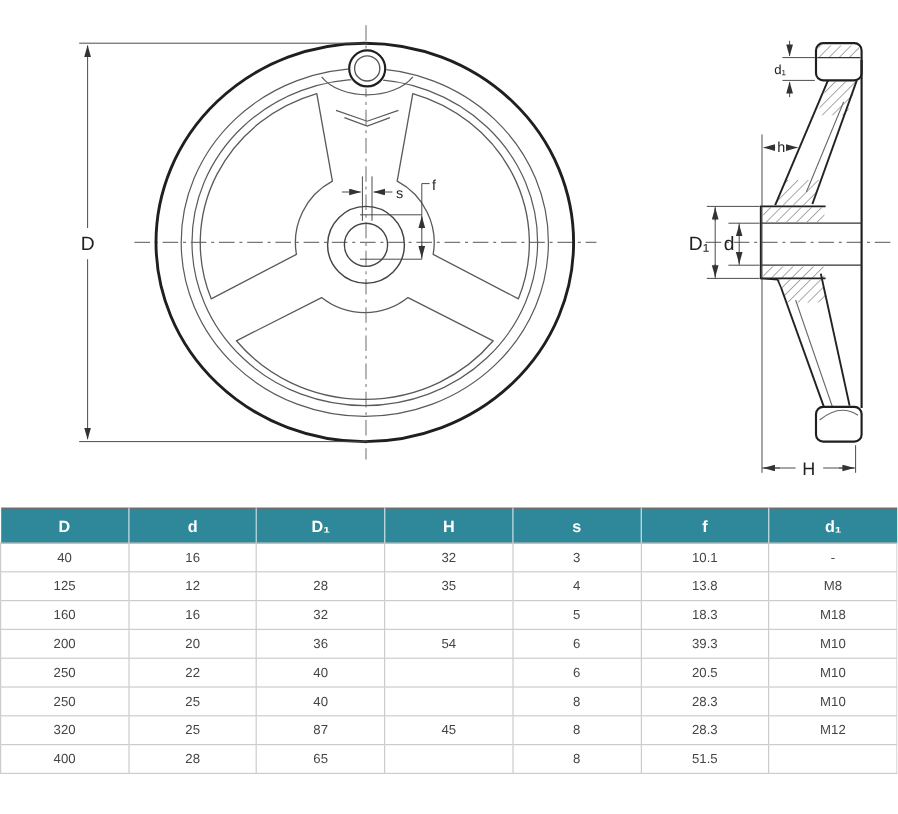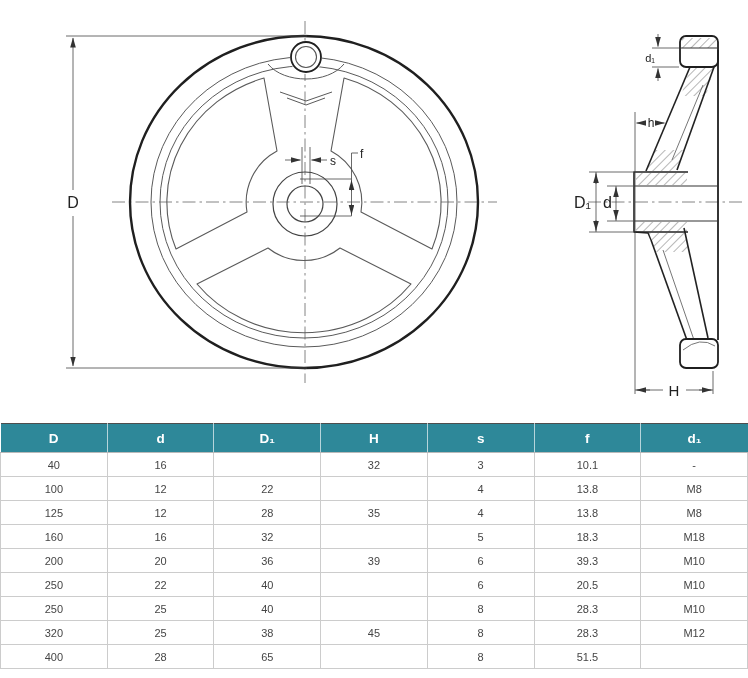--- a/index.html
+++ b/index.html
@@ -181,29 +181,20 @@
         <tr>
           <td>40</td>
           <td>16</td>
           <td></td>
           <td>32</td>
           <td>3</td>
           <td>10.1</td>
           <td>-</td>
         </tr>
         <tr>
-          <td>100</td>
-          <td>12</td>
-          <td>22</td>
-          <td></td>
-          <td>4</td>
-          <td>13.8</td>
-          <td>M8</td>
-        </tr>
-        <tr>
           <td>125</td>
           <td>12</td>
           <td>28</td>
           <td>35</td>
           <td>4</td>
           <td>13.8</td>
           <td>M8</td>
         </tr>
         <tr>
           <td>160</td>
@@ -211,21 +202,21 @@
           <td>32</td>
           <td></td>
           <td>5</td>
           <td>18.3</td>
           <td>M18</td>
         </tr>
         <tr>
           <td>200</td>
           <td>20</td>
           <td>36</td>
-          <td>39</td>
+          <td>54</td>
           <td>6</td>
           <td>39.3</td>
           <td>M10</td>
         </tr>
         <tr>
           <td>250</td>
           <td>22</td>
           <td>40</td>
           <td></td>
           <td>6</td>
@@ -237,21 +228,21 @@
           <td>25</td>
           <td>40</td>
           <td></td>
           <td>8</td>
           <td>28.3</td>
           <td>M10</td>
         </tr>
         <tr>
           <td>320</td>
           <td>25</td>
-          <td>38</td>
+          <td>87</td>
           <td>45</td>
           <td>8</td>
           <td>28.3</td>
           <td>M12</td>
         </tr>
         <tr>
           <td>400</td>
           <td>28</td>
           <td>65</td>
           <td></td>

